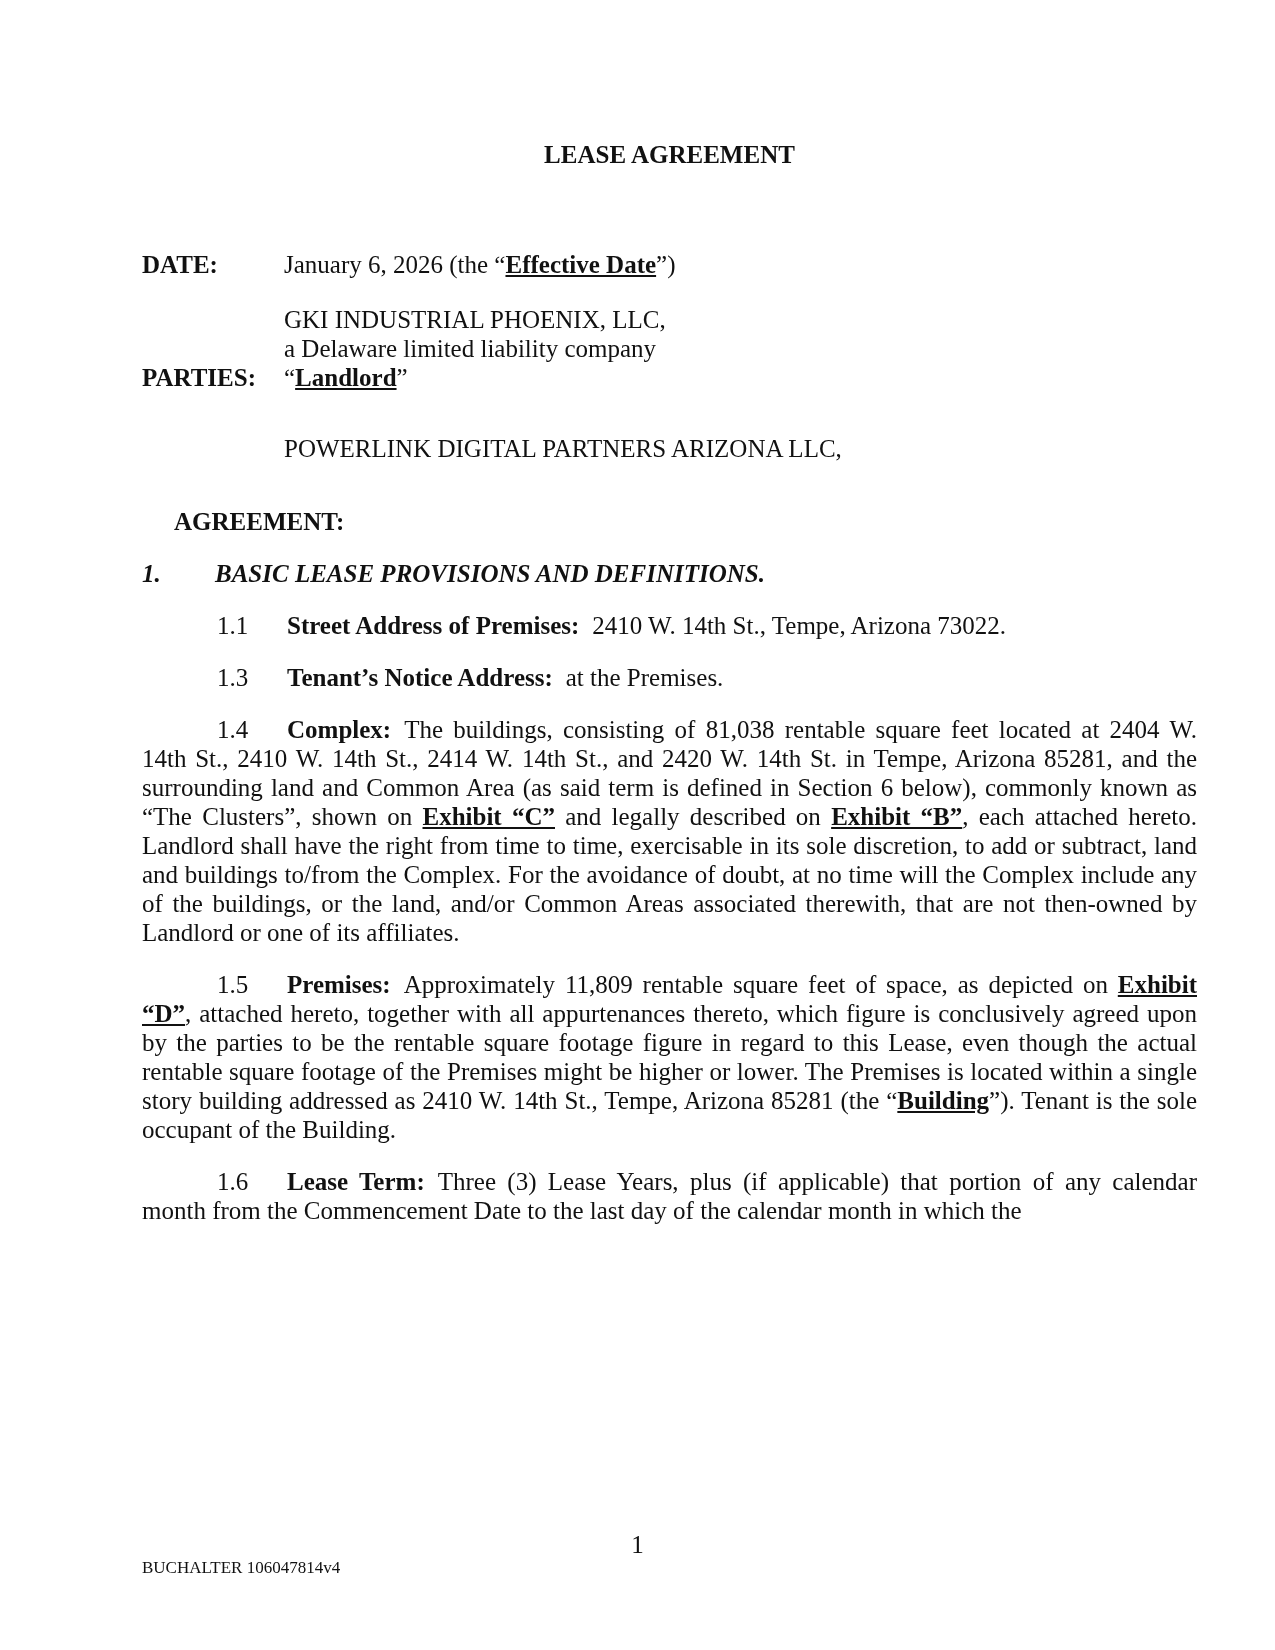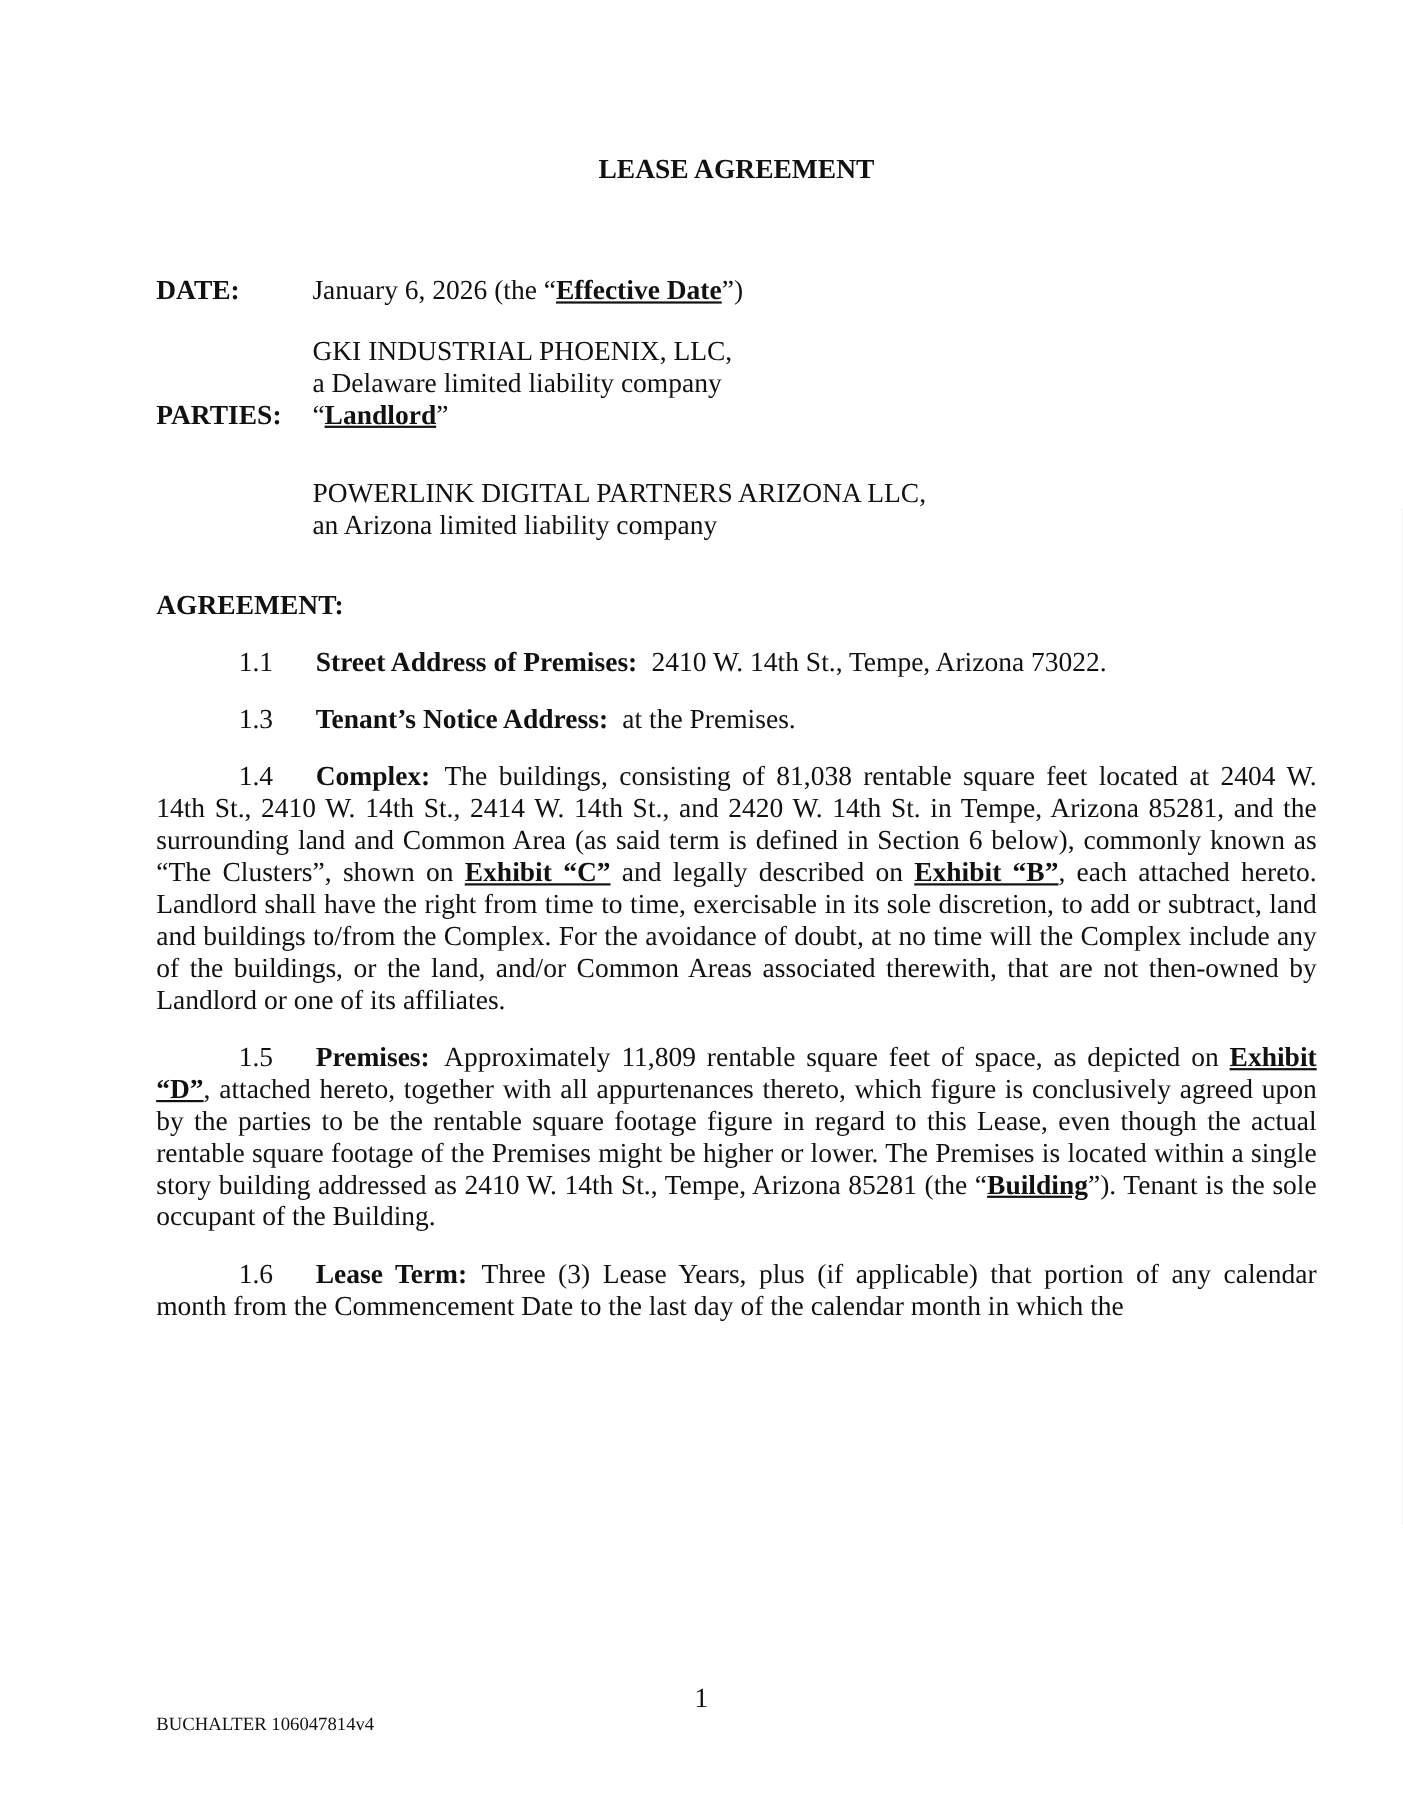--- a/index.html
+++ b/index.html
@@ -15,21 +15,21 @@
     line-height: 29px;
     box-sizing: border-box;
   }
   .content { padding: 140px 78px 0 142px; }
   .doc-title { text-align: center; font-weight: bold; }
   .row { display: flex; margin-top: 26px; align-items: flex-end; }
   .row-label { flex: 0 0 142px; font-weight: bold; }
   .row-value { flex: 1 1 auto; }
   .date-row { margin-top: 81px; }
   .tenant-block { margin-left: 142px; margin-top: 42px; }
-  .agreement-heading { margin-top: 44px; font-weight: bold; }
+  .agreement-heading { margin-top: 44px; font-weight: bold; margin-left: 32px; }
   .intro { margin-top: 26px; }
   .article-heading { margin-top: 23px; font-weight: bold; font-style: italic; }
   .article-num { display: inline-block; width: 73px; }
   .sec { margin-top: 23px; text-align: justify; text-indent: 75px; }
   .sec.single { text-align: left; }
   .num { display: inline-block; width: 70px; text-indent: 0; }
   .lbl { font-weight: bold; margin-right: 13px; }
   .term { font-weight: bold; text-decoration: underline; }
   .exh { font-weight: bold; text-decoration: underline; }
   .page-number { position: absolute; top: 1530px; left: 0; width: 100%; text-align: center; }
@@ -52,26 +52,26 @@
       <div class="row-label">PARTIES:</div>
       <div class="row-value">
         <div>GKI INDUSTRIAL PHOENIX, LLC,</div>
         <div>a Delaware limited liability company</div>
         <div><span>“</span><span class="term">Landlord</span><span>”</span></div>
       </div>
     </div>
 
     <div class="tenant-block">
       <div>POWERLINK DIGITAL PARTNERS ARIZONA LLC,</div>
-      <div>an Arizona limited liability company</div>
     </div>
 
     <div class="agreement-heading">AGREEMENT:</div>
 
 
+    <div class="article-heading"><span class="article-num">1.</span><span>BASIC LEASE PROVISIONS AND DEFINITIONS.</span></div>
 
     <div class="sec single"><span class="num">1.1</span><span class="lbl">Street Address of Premises:</span><span>2410 W. 14th St., Tempe, Arizona 73022.</span></div>
 
 
     <div class="sec single"><span class="num">1.3</span><span class="lbl">Tenant’s Notice Address:</span><span>at the Premises.</span></div>
 
     <div class="sec"><span class="num">1.4</span><span class="lbl">Complex:</span><span>The buildings, consisting of 81,038 rentable square feet located at 2404 W. 14th St., 2410 W. 14th St., 2414 W. 14th St., and 2420 W. 14th St. in Tempe, Arizona 85281, and the surrounding land and Common Area (as said term is defined in Section 6 below), commonly known as “The Clusters”, shown on </span><span class="exh">Exhibit “C”</span><span> and legally described on </span><span class="exh">Exhibit “B”</span><span>, each attached hereto.  Landlord shall have the right from time to time, exercisable in its sole discretion, to add or subtract, land and buildings to/from the Complex.  For the avoidance of doubt, at no time will the Complex include any of the buildings, or the land, and/or Common Areas associated therewith, that are not then-owned by Landlord or one of its affiliates.</span></div>
 
     <div class="sec"><span class="num">1.5</span><span class="lbl">Premises:</span><span>Approximately 11,809 rentable square feet of space, as depicted on </span><span class="exh">Exhibit “D”</span><span>, attached hereto, together with all appurtenances thereto, which figure is conclusively agreed upon by the parties to be the rentable square footage figure in regard to this Lease, even though the actual rentable square footage of the Premises might be higher or lower.  The Premises is located within a single story building addressed as 2410 W. 14th St., Tempe, Arizona 85281 (the “</span><span class="term">Building</span><span>”). Tenant is the sole occupant of the Building.</span></div>
 

